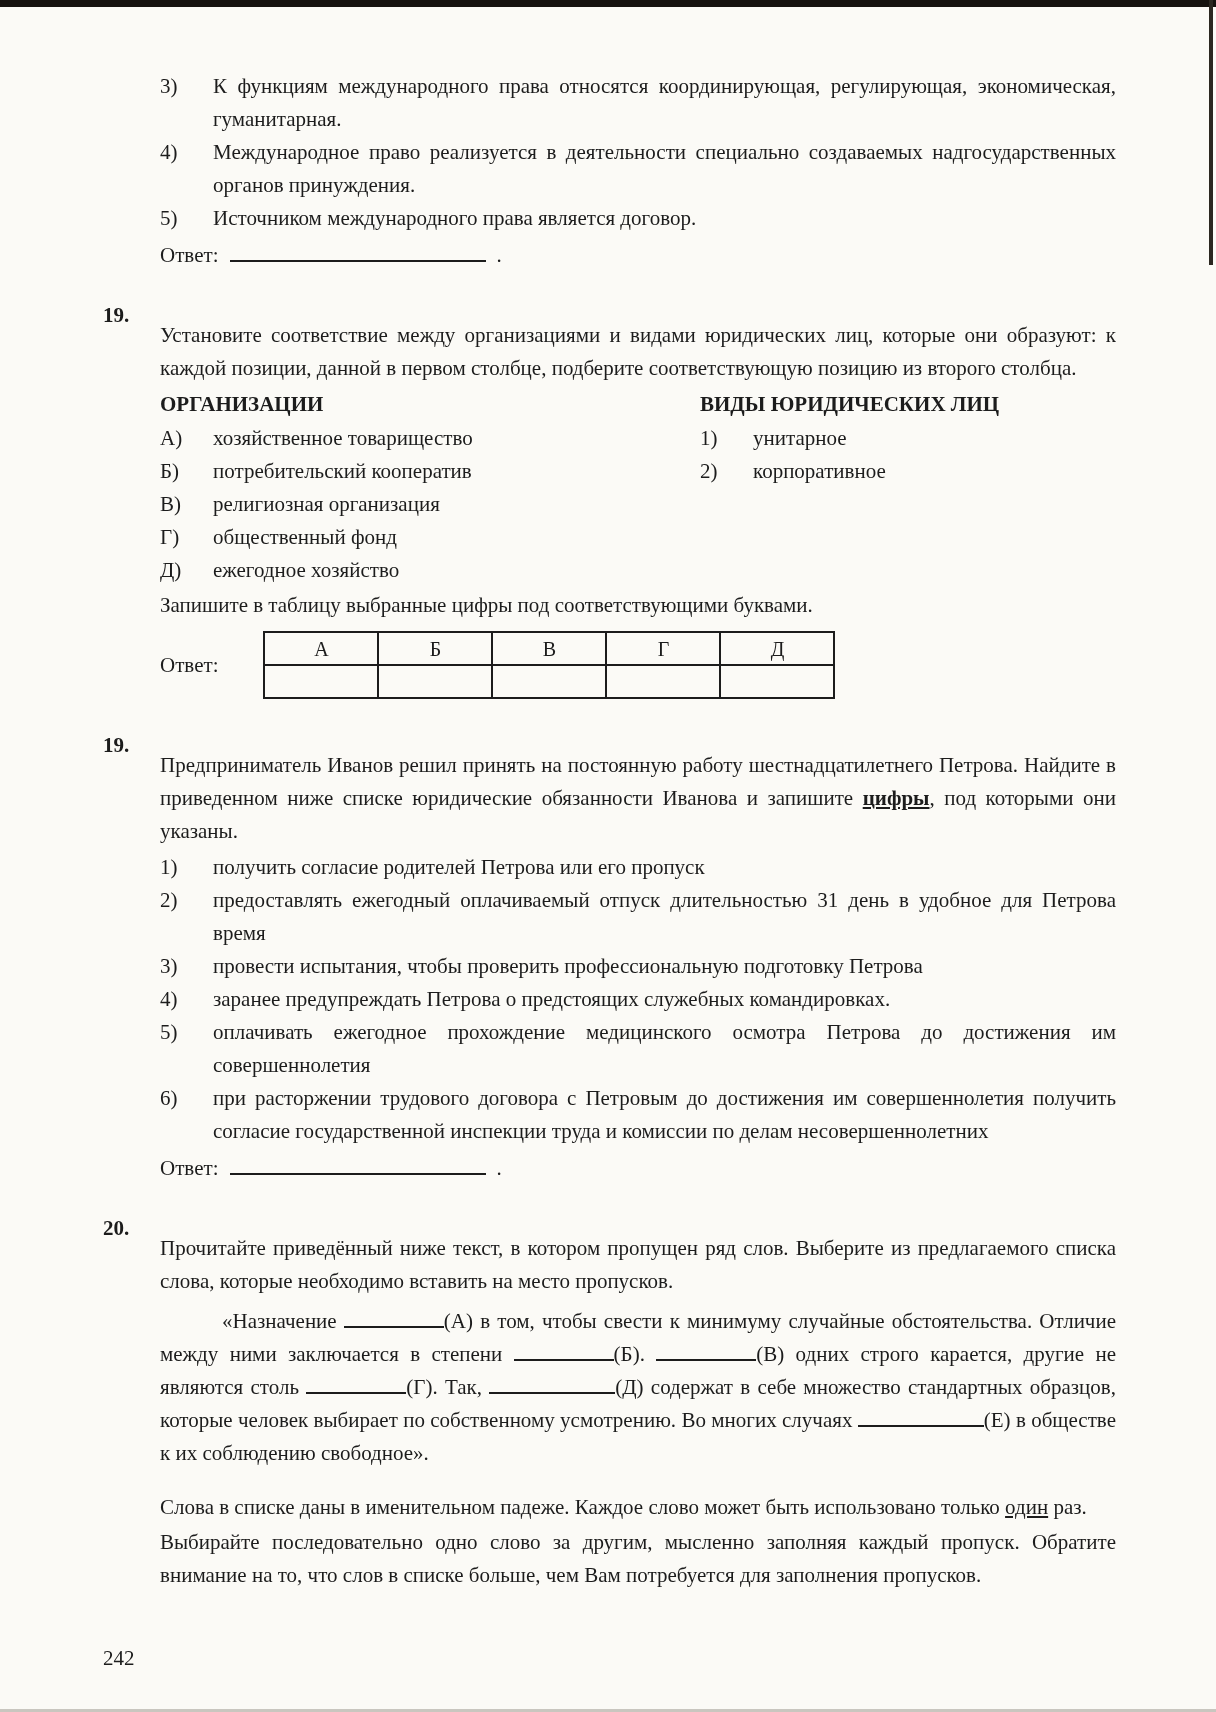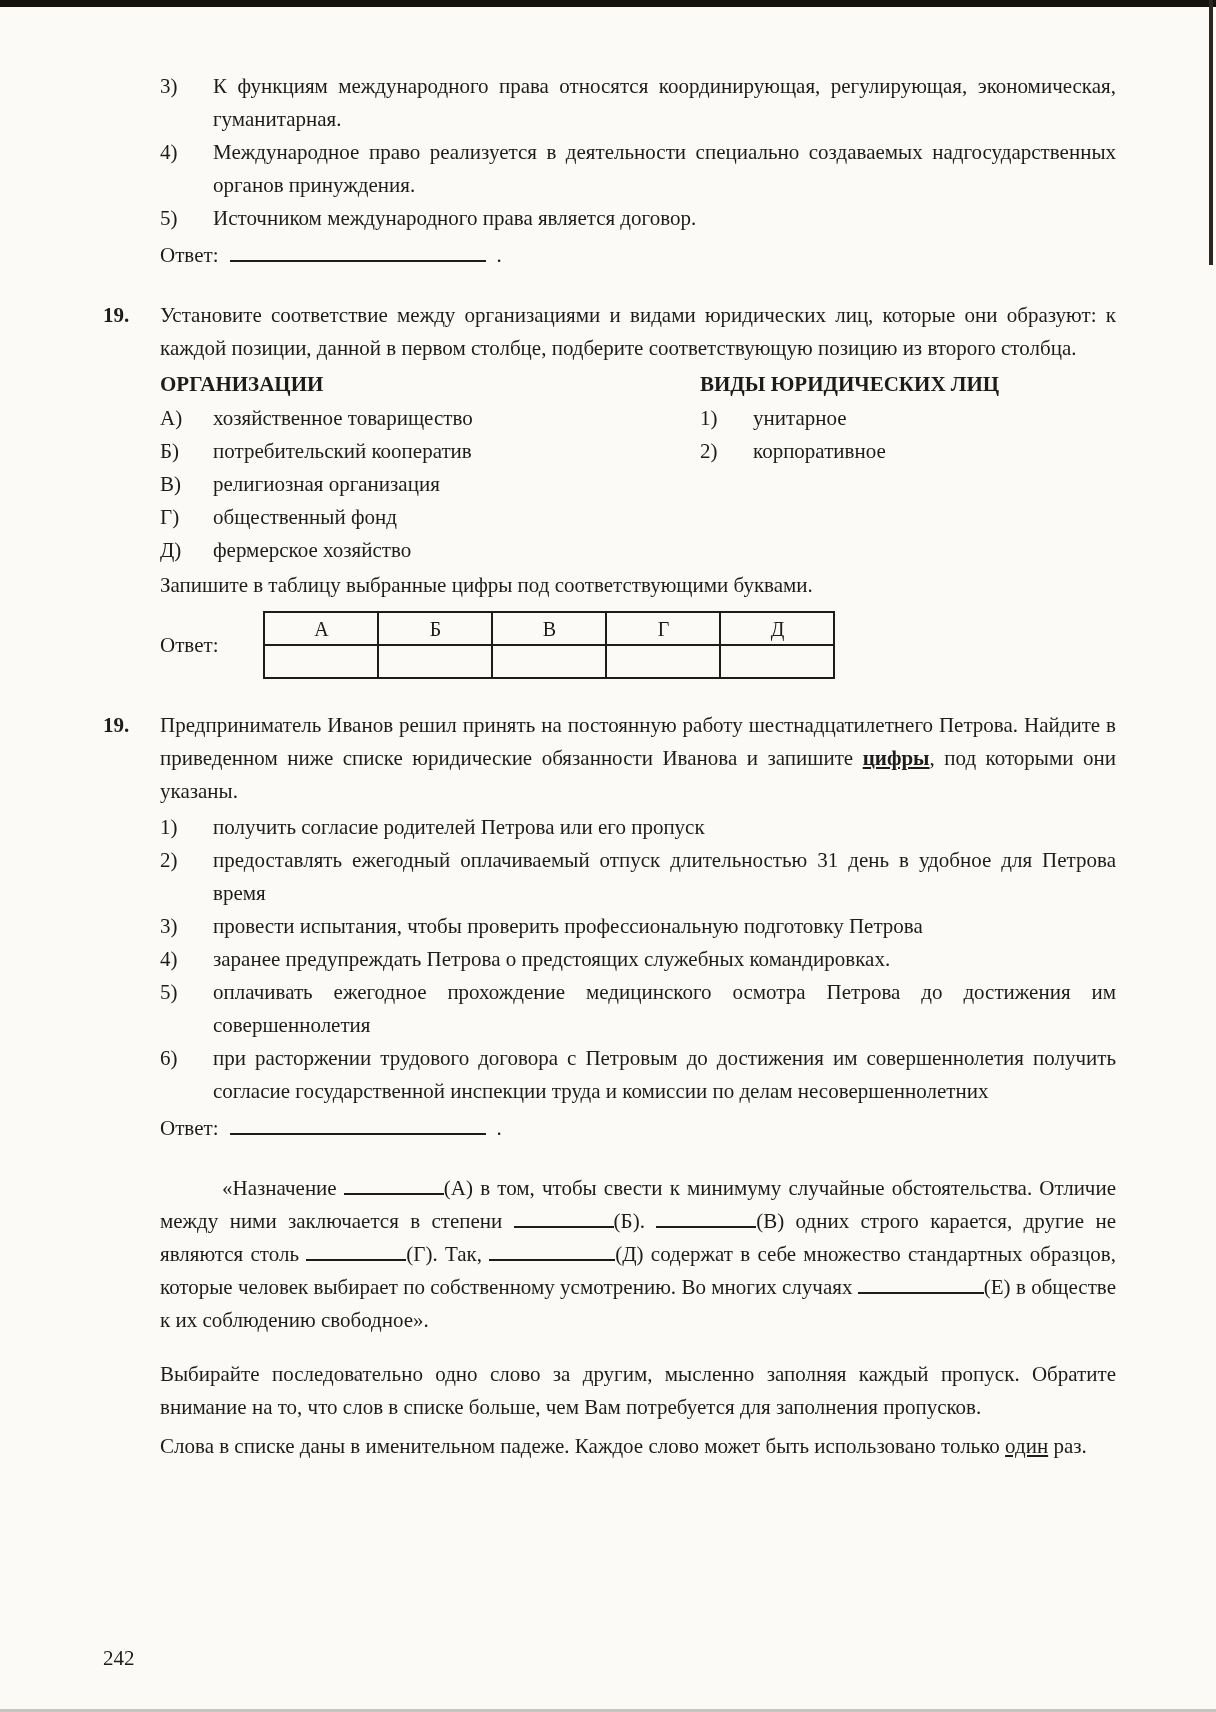--- a/index.html
+++ b/index.html
@@ -18,21 +18,21 @@
     line-height:33px;
   }
   .scan-top{position:absolute;top:0;left:0;width:1216px;height:7px;background:#16130f;}
   .scan-right{position:absolute;top:0;right:3px;width:4px;height:265px;background:#2b2720;}
   .scan-bottom{position:absolute;bottom:0;left:0;width:1216px;height:3px;background:#c9c6bf;}
   .content{position:absolute;top:70px;left:103px;width:1013px;}
 
   .indent{margin-left:57px;}
   .q{display:flex;}
   .qnum{flex:none;width:57px;font-weight:bold;}
-  .qbody{flex:1;text-align:justify;}
+  .qbody{flex:1;text-align:justify;margin-top:20px;}
 
   .opt{display:flex;}
   .optnum{flex:none;width:37px;}
   .opttext{flex:1;text-align:justify;margin-left:16px;}
 
   .answer-row{margin-top:4px;}
   .answer-line{
     display:inline-block;width:256px;height:2px;
     border-bottom:2px solid #1c1c1c;
     margin:0 10px 0 12px;
@@ -126,21 +126,21 @@
           <div class="opt">
             <span class="optnum">В)</span>
             <span class="opttext">религиозная организация</span>
           </div>
           <div class="opt">
             <span class="optnum">Г)</span>
             <span class="opttext">общественный фонд</span>
           </div>
           <div class="opt">
             <span class="optnum">Д)</span>
-            <span class="opttext">фермерское хозяйство</span>
+            <span class="opttext">ежегодное хозяйство</span>
           </div>
         </div>
         <div class="col-right">
           <div class="colhead">ВИДЫ ЮРИДИЧЕСКИХ ЛИЦ</div>
           <div class="opt">
             <span class="optnum">1)</span>
             <span class="opttext">унитарное</span>
           </div>
           <div class="opt">
             <span class="optnum">2)</span>
@@ -205,23 +205,27 @@
           <span class="optnum">6)</span>
           <span class="opttext">при расторжении трудового договора с Петровым до достижения им совершеннолетия получить согласие государственной инспекции труда и комиссии по делам несовершеннолетних</span>
         </div>
         <div class="answer-row">
           <span>Ответ:</span><span class="answer-line"></span><span>.</span>
         </div>
       </div>
     </section>
 
     <section class="qsec20">
+      <div class="q">
+        <span class="qnum">20.</span>
+        <div class="qbody">Прочитайте приведённый ниже текст, в котором пропущен ряд слов. Выберите из предлагаемого списка слова, которые необходимо вставить на место пропусков.</div>
+      </div>
 
       <p class="para"><span>«Назначение </span><span class="blank"></span><span>(А) </span><span>в том, чтобы свести к минимуму случайные обстоятельства. Отличие между ними заключается в степени </span><span class="blank"></span><span>(Б). </span><span class="blank"></span><span>(В) </span><span>одних строго карается, другие не являются столь </span><span class="blank"></span><span>(Г). </span><span>Так, </span><span class="blank blank-wide"></span><span>(Д) </span><span>содержат в себе множество стандартных образцов, которые человек выбирает по собственному усмотрению. Во многих случаях </span><span class="blank blank-wide"></span><span>(Е) </span><span>в обществе к их соблюдению свободное».</span></p>
 
+      <div class="note note1"><span>Слова в списке даны в именительном падеже. Каждое слово может быть использовано только </span><span class="u">один</span><span> раз.</span></div>
       <div class="note note2">Выбирайте последовательно одно слово за другим, мысленно заполняя каждый пропуск. Обратите внимание на то, что слов в списке больше, чем Вам потребуется для заполнения пропусков.</div>
-      <div class="note note1"><span>Слова в списке даны в именительном падеже. Каждое слово может быть использовано только </span><span class="u">один</span><span> раз.</span></div>
     </section>
 
   </div>
 
   <div class="pageno">242</div>
 </div>
 
 </body></html>

